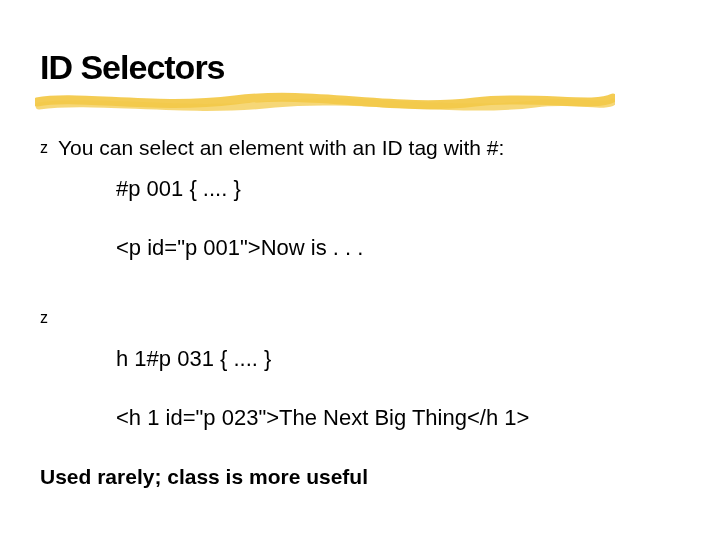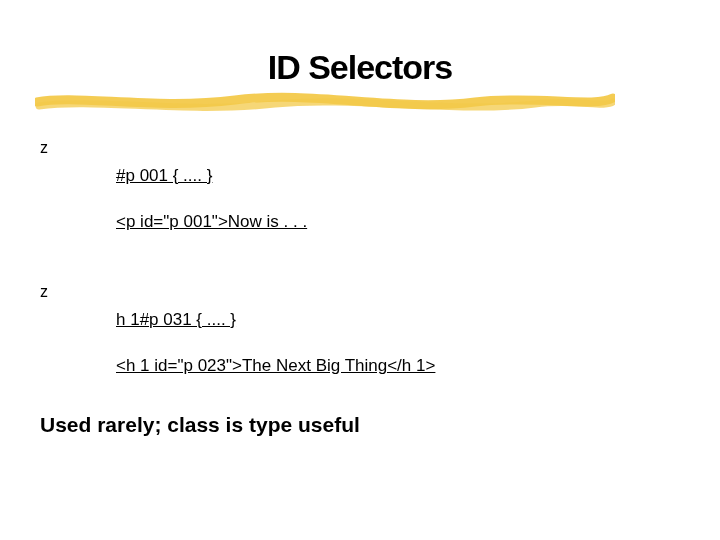--- a/index.html
+++ b/index.html
@@ -20,21 +20,20 @@
     padding: 48px 40px 40px 40px;
   }
   .title {
     font-family: Verdana, Geneva, sans-serif;
     font-weight: 900;
     font-size: 34px;
     letter-spacing: -1px;
     margin: 0 0 0 0;
     position: relative;
     z-index: 2;
-    text-align: center;
   }
   .underline {
     position: absolute;
     left: 35px;
     top: 88px;
     width: 580px;
     height: 24px;
     z-index: 1;
     pointer-events: none;
   }
@@ -52,24 +51,23 @@
     font-size: 16px;
     line-height: 26px;
     color: #000;
   }
   .bullet-text {
     font-size: 21px;
     line-height: 26px;
   }
   .sub {
     margin-left: 76px;
-    font-size: 17px;
+    font-size: 22px;
     line-height: 22px;
-    margin-top: 4px;
-    text-decoration: underline;
+    margin-top: 17px;
   }
   .gap-sm { height: 20px; }
   .gap-md { height: 36px; }
   .footer-note {
     margin-top: 36px;
     font-size: 21px;
     font-weight: 700;
   }
 </style>
 </head>
@@ -81,30 +79,31 @@
 
   <svg class="underline" viewBox="0 0 580 24" preserveAspectRatio="none">
     <path d="M2 14 C 40 6, 120 22, 200 12 C 280 2, 360 24, 440 14 C 500 7, 560 20, 578 10" stroke="#f3c94a" stroke-width="9" fill="none" stroke-linecap="round" opacity="0.95"></path>
     <path d="M4 18 C 60 10, 150 26, 240 16 C 320 8, 420 26, 500 16 C 540 11, 570 20, 578 14" stroke="#f3c94a" stroke-width="7" fill="none" stroke-linecap="round" opacity="0.75"></path>
   </svg>
 
   <div class="content">
 
     <div class="bullet-row">
       <span class="bullet-icon">z</span>
+      <span class="bullet-text">You can select an element with an ID tag with #:</span>
     </div>
     <div class="sub">#p 001 { .... }</div>
     <div class="gap-sm"></div>
     <div class="sub">&lt;p id="p 001"&gt;Now is . . .</div>
 
     <div class="gap-md"></div>
 
     <div class="bullet-row">
       <span class="bullet-icon">z</span>
     </div>
     <div class="sub">h 1#p 031 { .... }</div>
     <div class="gap-sm"></div>
     <div class="sub">&lt;h 1 id="p 023"&gt;The Next Big Thing&lt;/h 1&gt;</div>
 
-    <div class="footer-note">Used rarely; class is type useful</div>
+    <div class="footer-note">Used rarely; class is more useful</div>
 
   </div>
 </div>
 
 </body></html>

